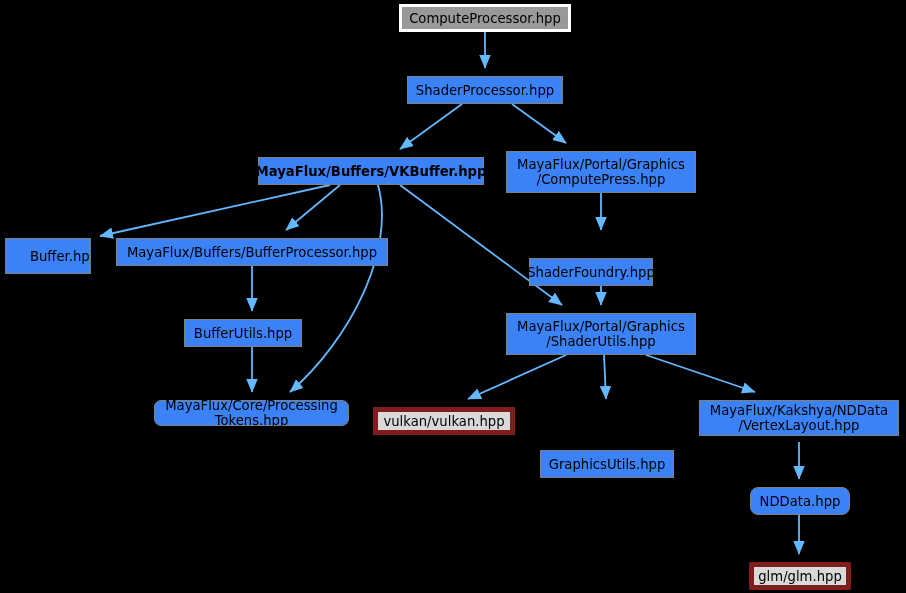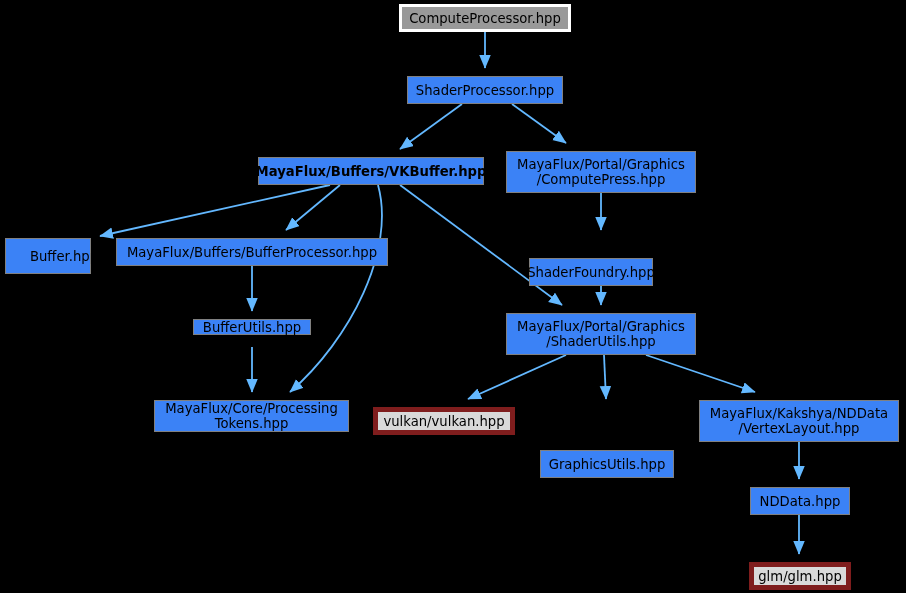--- a/index.html
+++ b/index.html
@@ -83,25 +83,25 @@
   </svg>
   <div id="nodes-group">
       <div class="node gray" style="left: 399px; top: 4px; width: 172px; height: 28px;"><span class="node-label">ComputeProcessor.hpp</span></div>
       <div class="node" style="left: 407px; top: 76px; width: 156px; height: 28px;"><span class="node-label">ShaderProcessor.hpp</span></div>
       <div class="node" style="left: 258px; top: 157px; width: 226px; height: 28px; font-weight: bold;"><span class="node-label">MayaFlux/Buffers/VKBuffer.hpp</span></div>
       <div class="node" style="left: 506px; top: 151px; width: 190px; height: 42px;"><span class="node-label">MayaFlux/Portal/Graphics
 /ComputePress.hpp</span></div>
       <div class="node" style="left: 5px; top: 238px; width: 86px; height: 36px; padding-left: 32px;"><span class="node-label">Buffer.hpp</span></div>
       <div class="node" style="left: 116px; top: 238px; width: 272px; height: 28px; text-align: center;"><span class="node-label">MayaFlux/Buffers/BufferProcessor.hpp</span></div>
       <div class="node" style="left: 529px; top: 237px; width: 124px; height: 28px; margin-top: 21px;"><span class="node-label">ShaderFoundry.hpp</span></div>
-      <div class="node" style="left: 193px; top: 319px; width: 118px; height: 16px;"><span class="node-label">BufferUtils.hpp</span></div>
+      <div class="node" style="left: 184px; top: 319px; width: 118px; height: 28px;"><span class="node-label">BufferUtils.hpp</span></div>
       <div class="node" style="left: 506px; top: 313px; width: 190px; height: 42px;"><span class="node-label">MayaFlux/Portal/Graphics
 /ShaderUtils.hpp</span></div>
-      <div class="node" style="left: 154px; top: 400px; width: 195px; height: 32px;"><span class="node-label">MayaFlux/Core/Processing
+      <div class="node" style="left: 154px; top: 400px; width: 195px; height: 26px; border-radius: 7px;"><span class="node-label">MayaFlux/Core/Processing
 Tokens.hpp</span></div>
       <div class="node lightgray" style="left: 373px; top: 407px; width: 142px; height: 28px;"><span class="node-label">vulkan/vulkan.hpp</span></div>
       <div class="node" style="left: 540px; top: 407px; width: 134px; height: 28px; margin-top: 43px;"><span class="node-label">GraphicsUtils.hpp</span></div>
-      <div class="node" style="left: 699px; top: 400px; width: 200px; height: 42px;"><span class="node-label">MayaFlux/Kakshya/NDData
+      <div class="node" style="left: 699px; top: 400px; width: 200px; height: 36px;"><span class="node-label">MayaFlux/Kakshya/NDData
 /VertexLayout.hpp</span></div>
-      <div class="node" style="left: 750px; top: 487px; width: 100px; height: 28px;"><span class="node-label">NDData.hpp</span></div>
+      <div class="node" style="left: 750px; top: 487px; width: 100px; height: 28px; border-radius: 8px;"><span class="node-label">NDData.hpp</span></div>
       <div class="node lightgray" style="left: 749px; top: 562px; width: 102px; height: 28px; text-align: right;"><span class="node-label">glm/glm.hpp</span></div>
     </div>
 </div>
 
 </body></html>

